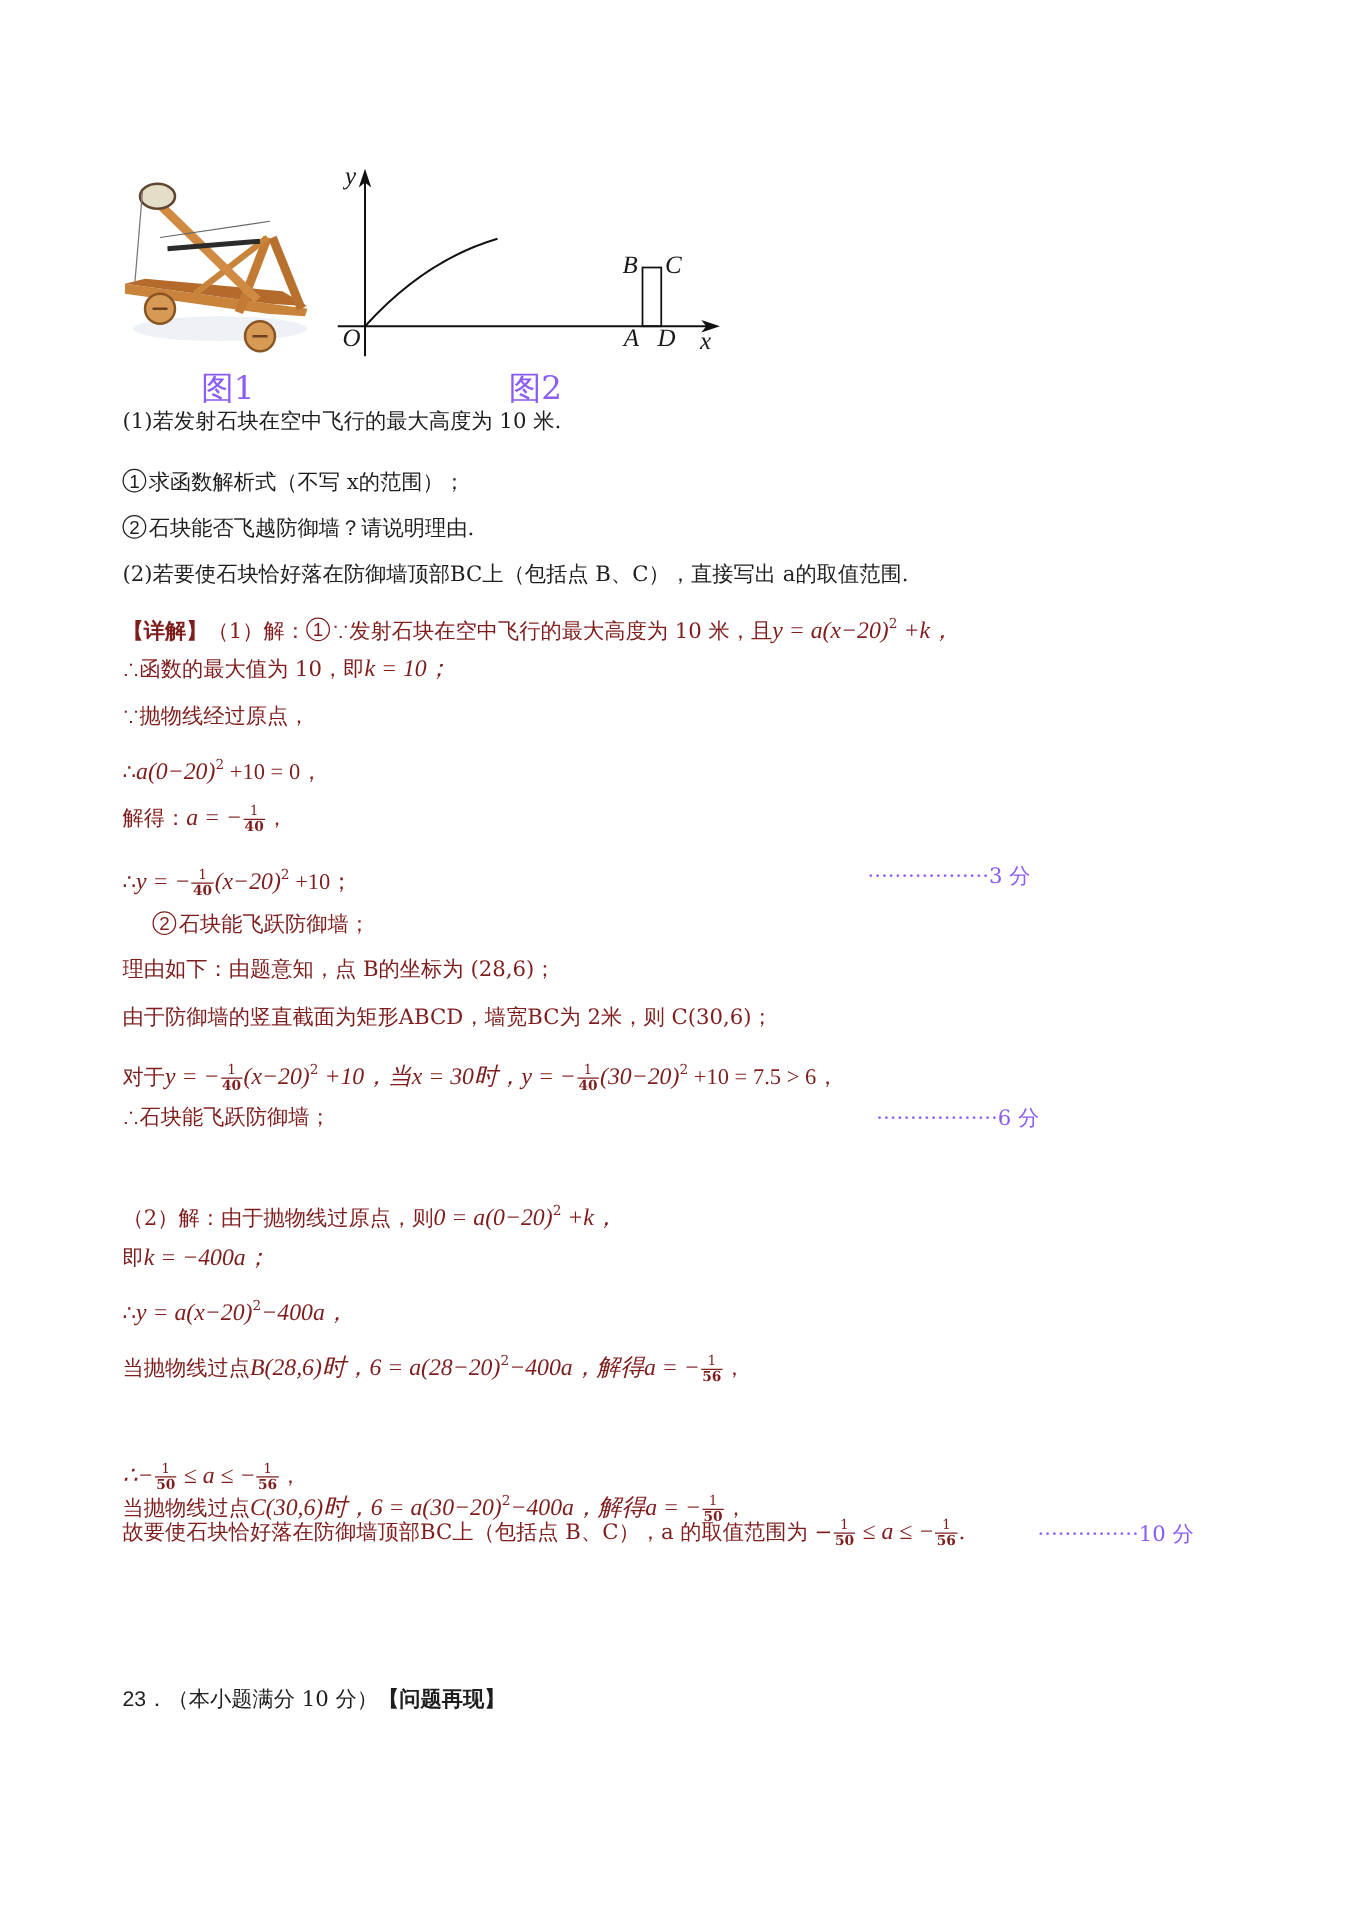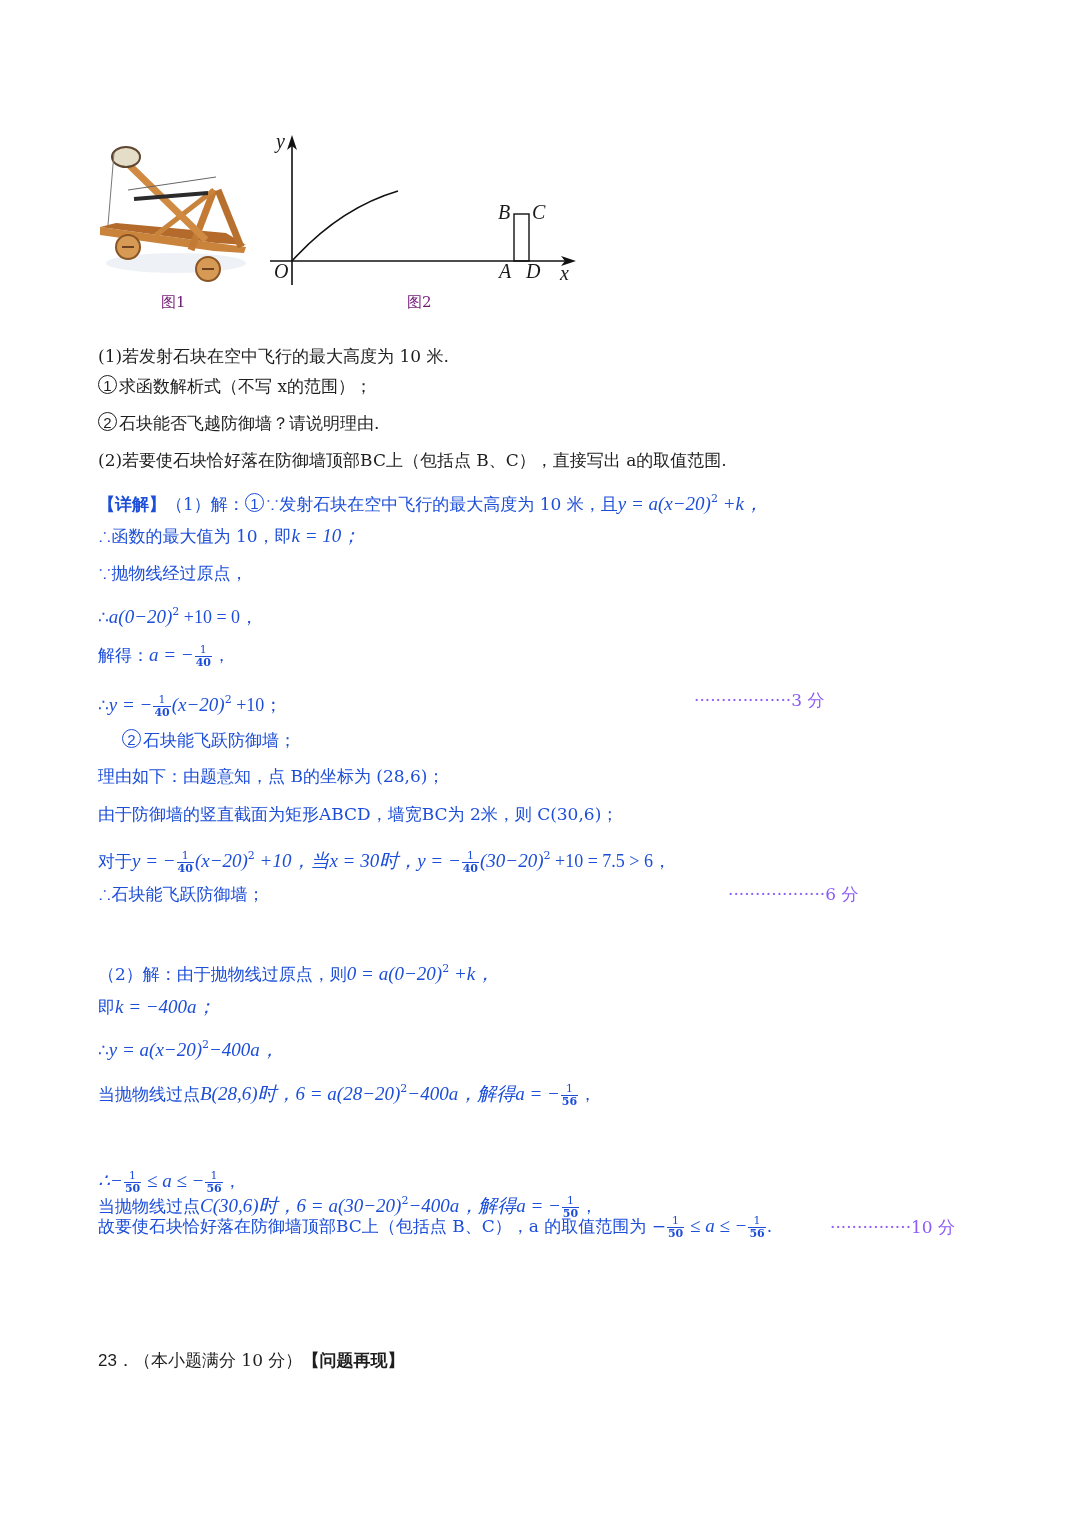--- a/index.html
+++ b/index.html
@@ -3,31 +3,31 @@
 <meta charset="utf-8">
 <style>
   html, body { margin: 0; padding: 0; background: #ffffff; }
   body {
     width: 1080px; height: 1527px; position: relative; overflow: hidden;
     font-family: "DejaVu Serif", "Liberation Serif", serif;
     color: #1a1a1a;
   }
   .abs { position: absolute; }
   .line { position: absolute; left: 98px; font-size: 17px; line-height: 24px; white-space: nowrap; }
-  .red { color: #1d4ed8; }
+  .red { color: #7f1d1d; }
   .black { color: #1e1e1e; }
   .math { font-family: "Liberation Serif", "DejaVu Serif", serif; font-style: italic; font-size: 19px; }
   .num { font-family: "Liberation Serif", serif; font-size: 18px; }
   sup { font-size: 11px; vertical-align: 8px; }
   .frac { display: inline-block; vertical-align: middle; text-align: center; font-size: 11px; line-height: 12px; margin: 0 1px; }
   .frac .n { display: block; border-bottom: 1px solid currentColor; padding: 0 1px; }
   .frac .d { display: block; padding: 0 1px; font-weight: bold; }
   .circ { display: inline-block; width: 19px; height: 19px; border: 1.5px solid currentColor; border-radius: 50%; text-align: center; line-height: 19px; font-size: 15px; margin-right: 2px; box-sizing: border-box; font-family: "Liberation Sans", sans-serif; vertical-align: 1px; }
   .score { position: absolute; font-size: 17px; white-space: nowrap; color: #8b5cf6; letter-spacing: 0; }
-  .caption { position: absolute; font-size: 15px; font-family: "DejaVu Serif", serif; color: #701a75; }
+  .caption { position: absolute; font-size: 26px; font-family: "DejaVu Serif", serif; color: #8b5cf6; }
   .bold { font-weight: bold; }
 </style>
 </head>
 <body>
 
 <div class="abs" style="left:96px; top:135px; width:160px; height:150px;">
   <svg width="160" height="150" viewBox="0 0 160 150">
     <ellipse cx="80" cy="128" rx="70" ry="10" fill="#eef2f6"></ellipse>
 
     <polygon points="4,92 120,108 150,112 148,118 118,116 4,100" fill="#c9833a"></polygon>
@@ -70,21 +70,21 @@
   <span class="abs math" style="left:6px; top:0px; font-size:20px;">y</span>
   <span class="abs math" style="left:4px; top:130px; font-size:20px;">O</span>
   <span class="abs math" style="left:229px; top:130px; font-size:20px;">A</span>
   <span class="abs math" style="left:256px; top:130px; font-size:20px;">D</span>
   <span class="abs math" style="left:290px; top:132px; font-size:20px;">x</span>
   <span class="abs math" style="left:228px; top:71px; font-size:20px;">B</span>
   <span class="abs math" style="left:262px; top:71px; font-size:20px;">C</span>
 </div>
 <div class="caption" style="left:407px; top:293px;">图2</div>
 
-<div class="line black" style="top:344px;text-align:right;">
+<div class="line black" style="top:325px;text-align:right;">
   <span>(1)若发射石块在空中飞行的最大高度为 10 米.</span>
 </div>
 <div class="line black" style="top:374px;">
   <span class="circ">1</span><span>求函数解析式（不写 x的范围）；</span>
 </div>
 <div class="line black" style="top:411px;">
   <span class="circ">2</span><span>石块能否飞越防御墙？请说明理由.</span>
 </div>
 <div class="line black" style="top:448px;">
   <span>(2)若要使石块恰好落在防御墙顶部BC上（包括点 B、C），直接写出 a的取值范围.</span>
@@ -118,21 +118,21 @@
 </div>
 <div class="line red" style="top:802px;">
   <span>由于防御墙的竖直截面为矩形ABCD，墙宽BC为 2米，则 C(30,6)；</span>
 </div>
 <div class="line red" style="top:844px;">
   <span>对于</span><span class="math">y = −</span><span class="frac"><span class="n">1</span><span class="d">40</span></span><span class="math">(x−20)</span><sup>2</sup><span class="math"> +10，当x = 30时，y = −</span><span class="frac"><span class="n">1</span><span class="d">40</span></span><span class="math">(30−20)</span><sup>2</sup><span class="num"> +10 = 7.5 &gt; 6，</span>
 </div>
 <div class="line red" style="top:882px;">
   <span>∴石块能飞跃防御墙；</span>
 </div>
-<div class="score" style="left:728px; top:883px;">··················6 分</div>
+<div class="score" style="left:701px; top:883px;">··················6 分</div>
 
 <div class="line red" style="top:957px;">
   <span>（2）解：由于抛物线过原点，则</span><span class="math">0 = a(0−20)</span><sup>2</sup><span class="math"> +k，</span>
 </div>
 <div class="line red" style="top:995px;">
   <span>即</span><span class="math">k = −400a；</span>
 </div>
 <div class="line red" style="top:1033px;">
   <span>∴</span><span class="math">y = a(x−20)</span><sup>2</sup><span class="math">−400a，</span>
 </div>

